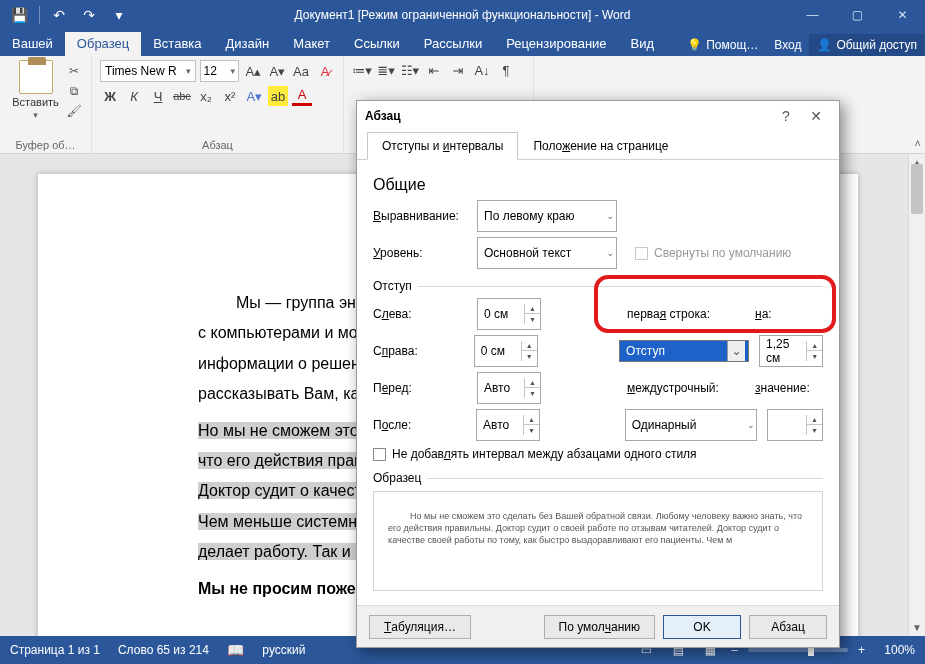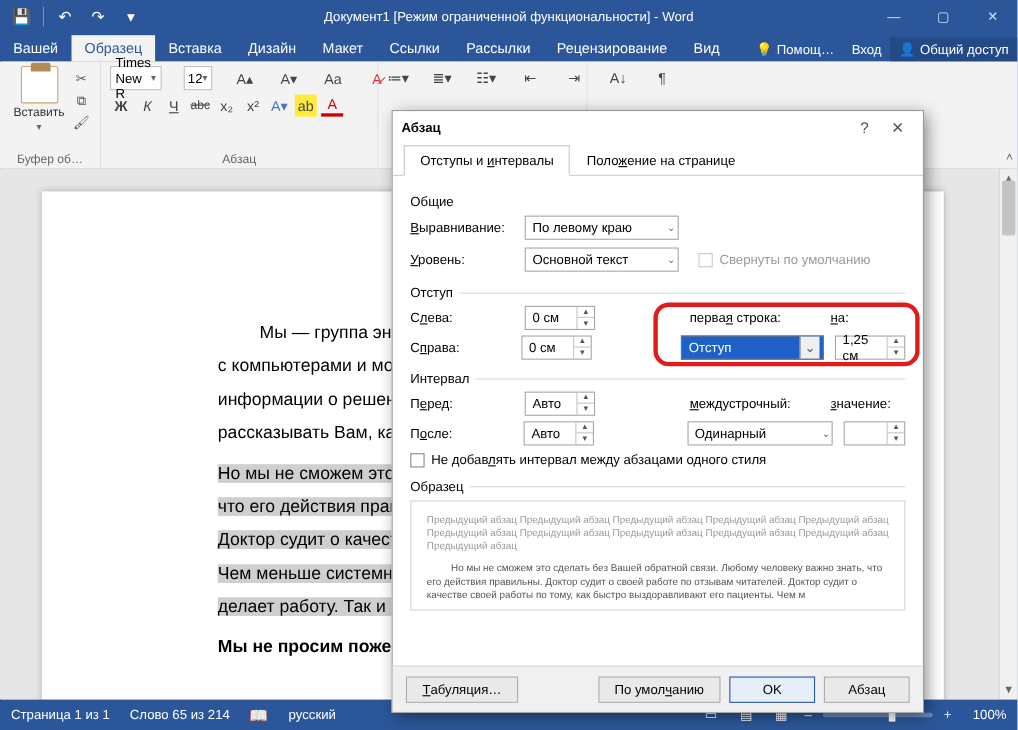--- a/index.html
+++ b/index.html
@@ -27,21 +27,21 @@
 .rgroup { border-right: 1px solid #e1e1e1; padding: 4px 8px 2px; display: flex; flex-direction: column; justify-content: space-between; }
 .rgroup .lbl { text-align: center; font-size: 11px; color: #666; padding-top: 2px; }
 .paste-big { display: flex; flex-direction: column; align-items: center; width: 62px; gap: 2px; }
 .paste-big .icon { width: 34px; height: 34px; background: linear-gradient(#fff,#fff); border: 1px solid #c9a96e; border-radius: 2px; position: relative; }
 .paste-big .icon::before { content:""; position:absolute; top:-4px; left:8px; width:18px; height:8px; background:#b08d57; border-radius:2px 2px 0 0;}
 .paste-big .cap { font-size: 11px; color:#333; }
 .mini-btn { width: 18px; height: 18px; border: 1px solid transparent; display:inline-flex; align-items:center; justify-content:center; font-size:12px; color:#555;}
 .fontname { width: 108px; height: 22px; border:1px solid #c0c0c0; background:#fff; font-size:12px; padding:0 4px; display:flex; align-items:center; justify-content:space-between;}
 .fontsize { width: 44px; height:22px; border:1px solid #c0c0c0; background:#fff; font-size:12px; display:flex; align-items:center; justify-content:space-between; padding:0 3px;}
 .caret { font-size:9px; color:#666; }
-.fgroup-top { display:flex; gap:20px; align-items:center; margin-bottom:4px; }
+.fgroup-top { display:flex; gap:4px; align-items:center; margin-bottom:4px; }
 .fgroup-bot { display:flex; gap:4px; align-items:center; }
 .ribbtn { min-width:20px; height:20px; display:inline-flex; align-items:center; justify-content:center; font-size:13px; color:#444;}
 .rib-collapse { position:absolute; right:4px; bottom:4px; font-size:11px; color:#666; }
 
 
 .docarea { position:absolute; top:154px; left:0; right:0; bottom:28px; background:#e6e6e6; overflow:hidden;}
 .page { position:absolute; top:20px; left:38px; width:820px; height:480px; background:#fff; box-shadow:0 0 6px rgba(0,0,0,.25); padding: 118px 40px 0 160px; font-family:"Times New Roman", serif; font-size:16px; color:#000; line-height:1.4;}
 .page p { margin-bottom: 8px; text-indent: 38px;}
 .page .sel { background:#cfcfcf; }
 .page .bold { font-weight:bold; }
@@ -63,28 +63,28 @@
 
 
 .dialog { position:absolute; left:356px; top:100px; width:484px; height:548px; background:#fff; border:1px solid #9b9b9b; box-shadow:4px 4px 14px rgba(0,0,0,.45); font-size:12px; color:#000; z-index:120;}
 .dialog .dtitle { height:30px; display:flex; align-items:center; padding:0 8px; font-size:12px;}
 .dialog .dtitle .dt-label{flex:1;font-weight:bold;}
 .dialog .dtitle .dbtn{ width:30px; height:28px; display:flex; align-items:center; justify-content:center; font-size:14px; color:#555;}
 .dialog .tabs { display:flex; border-bottom:1px solid #d0d0d0; padding:0 10px; gap:0;}
 .dialog .tabs .dtab{ padding:6px 14px; border:1px solid transparent; position:relative; top:1px;}
 .dialog .tabs .dtab.active{ border:1px solid #c8c8c8; border-bottom:1px solid #fff; background:#fff;}
 .dialog .body { padding: 10px 16px 8px; }
-.dsect-title{ margin:6px 0 6px; font-size:12px; color:#000;}
+.dsect-title{ margin:6px 0 6px; font-size:16px; color:#000;}
 .dsect-line{ height:1px; background:#d8d8d8; flex:1;}
 .dsect-head{ display:flex; align-items:center; gap:6px; margin-top:10px; margin-bottom:4px;}
 .frow{ display:flex; align-items:center; margin:5px 0; gap:10px;}
 .frow label{ width:94px; }
 .frow .col2{ width:140px; display:flex; align-items:center; gap:4px;}
 .frow .col3lbl{ width:118px;}
-select.dinput, .dspin, .dcombo { height:22px; border:1px solid #a7a7a7; background:#fff; font-size:12px; }
+select.dinput, .dspin, .dcombo { height:32px; border:1px solid #a7a7a7; background:#fff; font-size:12px; }
 .dcombo { display:flex; align-items:center; padding:0 2px 0 6px; justify-content:space-between;}
 .dspin { display:flex; align-items:center; padding:0 0 0 6px; justify-content:space-between; width:64px;}
 .spin-arrows{ width:16px; display:flex; flex-direction:column; border-left:1px solid #c5c5c5;}
 .spin-arrows span{ height:10px; font-size:7px; display:flex; align-items:center; justify-content:center; color:#555; line-height:1;}
 .spin-arrows span:first-child{border-bottom:1px solid #c5c5c5;}
 .dcheck{ display:flex; align-items:center; gap:6px; margin:6px 0;}
 .dcheck .box{ width:13px; height:13px; border:1px solid #888; background:#fff;}
 .u{ text-decoration: underline; text-underline-offset:1px;}
 .preview{ margin-top:6px; border:1px solid #d4d4d4; padding:10px 14px; height:100px; overflow:hidden; font-size:9px; color:#9a9a9a; line-height:1.35;}
 .preview .pcenter{ color:#555; margin-top:8px; text-indent:22px;}
@@ -321,24 +321,20 @@
         </div>
       <div class="dspin" style="width:66px">
           <span>1,25 см</span>
           <div class="spin-arrows">
             <span>▲</span>
             <span>▼</span>
           </div>
         </div>
     </div>
 
-    <div class="dsect-head">
-        <span>Интервал</span>
-        <div class="dsect-line"></div>
-      </div>
     <div class="frow">
       <label>П<span class="u">е</span>ред:</label>
       <div class="col2">
           <div class="dspin">
             <span>Авто</span>
             <div class="spin-arrows">
               <span>▲</span>
               <span>▼</span>
             </div>
           </div>
@@ -372,21 +368,20 @@
     <div class="dcheck">
       <div class="box"></div>
       <span>Не добав<span class="u">л</span>ять интервал между абзацами одного стиля</span>
     </div>
 
     <div class="dsect-head">
         <span>Образец</span>
         <div class="dsect-line"></div>
       </div>
     <div class="preview">
-      <div>Предыдущий абзац Предыдущий абзац Предыдущий абзац Предыдущий абзац Предыдущий абзац Предыдущий абзац Предыдущий абзац Предыдущий абзац Предыдущий абзац Предыдущий абзац Предыдущий абзац</div>
       <div class="pcenter">Но мы не сможем это сделать без Вашей обратной связи. Любому человеку важно знать, что его действия правильны. Доктор судит о своей работе по отзывам читателей. Доктор судит о качестве своей работы по тому, как быстро выздоравливают его пациенты. Чем м</div>
     </div>
   </div>
 
   <div class="dfooter">
     <div class="dbutton"><span class="u">Т</span>абуляция…</div>
     <div class="spacer"></div>
     <div class="dbutton">По умол<span class="u">ч</span>анию</div>
     <div class="dbutton primary" style="width:78px; justify-content:center;">OK</div>
     <div class="dbutton" style="width:78px; justify-content:center;">Абзац</div>

